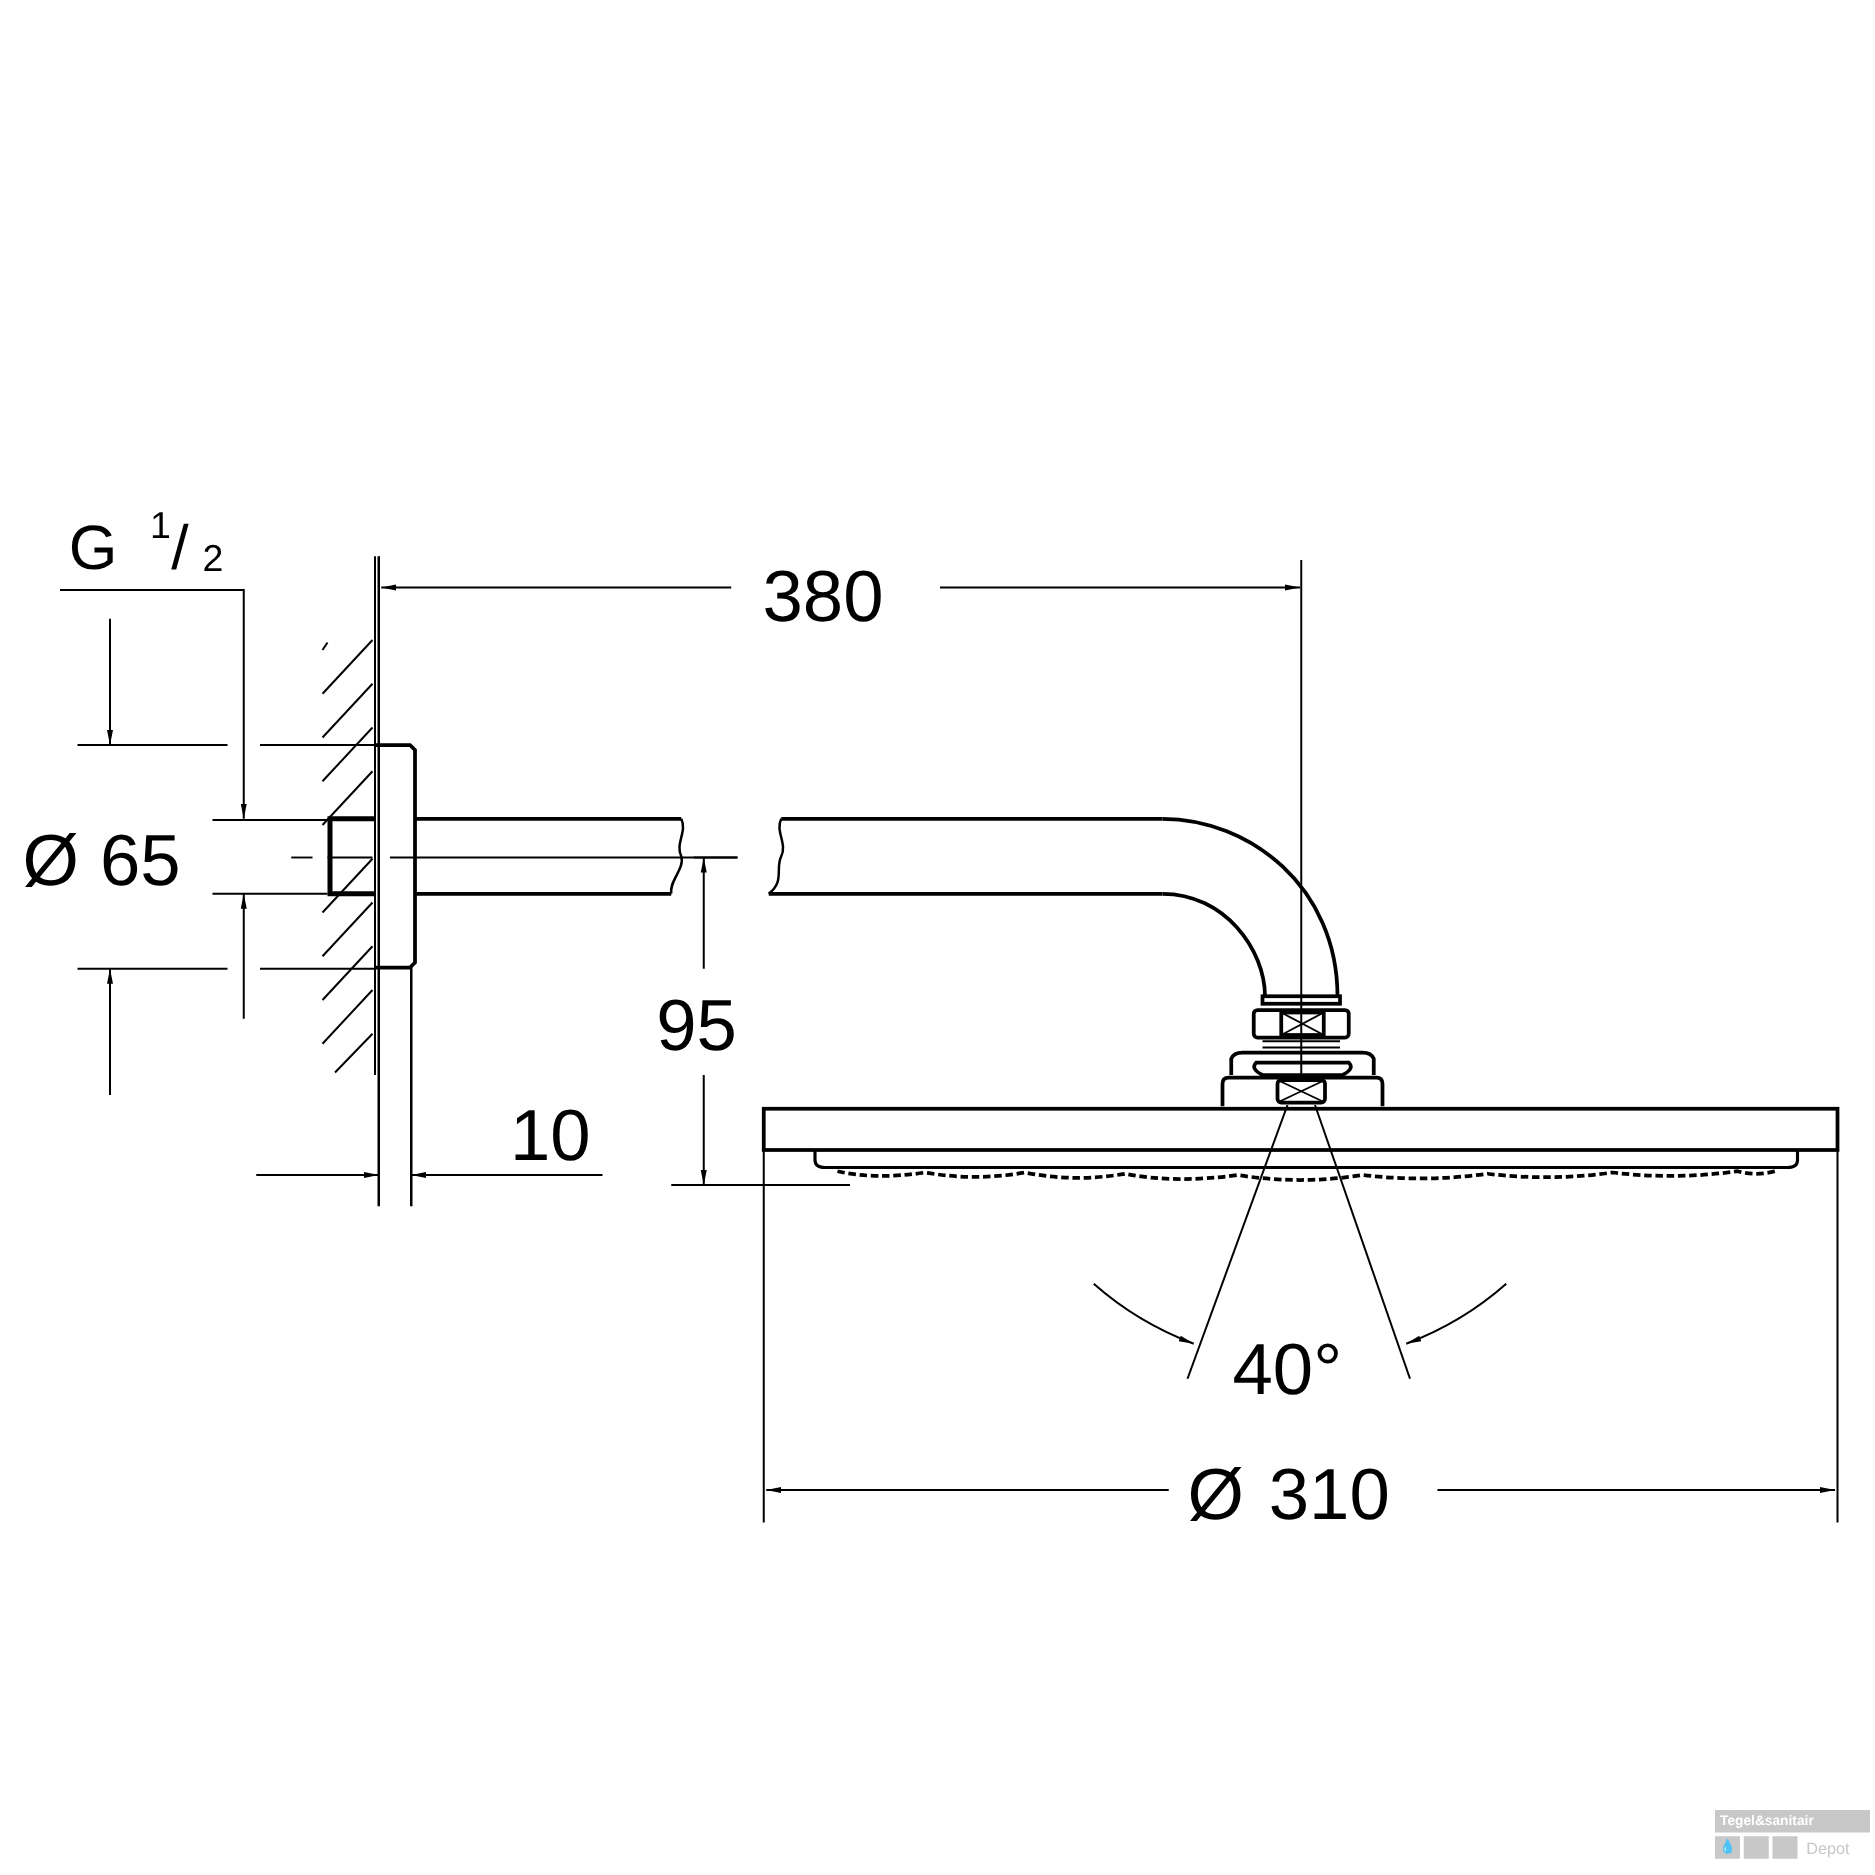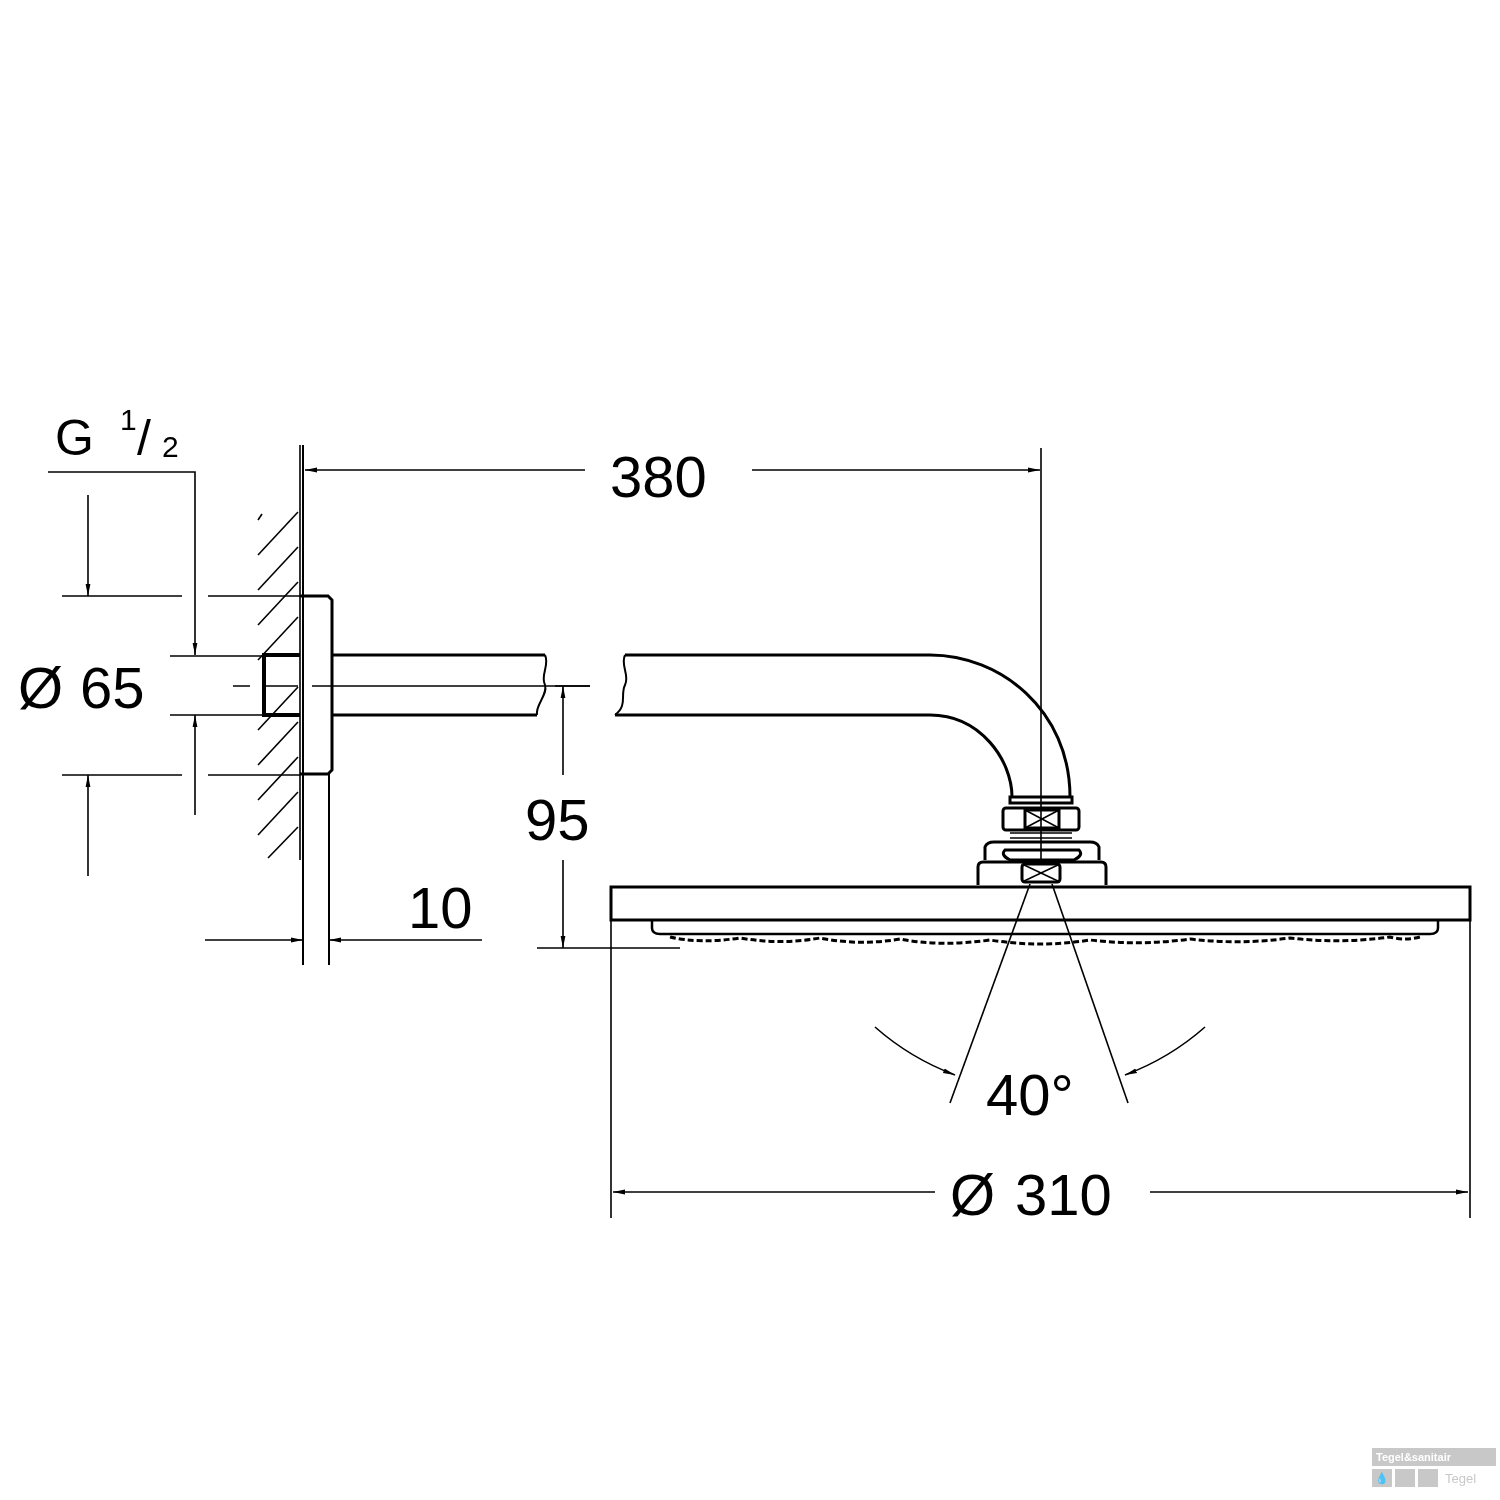--- a/index.html
+++ b/index.html
@@ -141,15 +141,15 @@
     <text x="1015" y="1215" font-size="58">310</text>
   </g>
 </svg>
 
 <div class="logo">
   <div class="logo-top">Tegel&amp;sanitair</div>
   <div class="logo-bottom">
     <div class="logo-sq">💧</div>
     <div class="logo-sq"></div>
     <div class="logo-sq"></div>
-    <span class="logo-depot">Tegel</span>
+    <span class="logo-depot">Depot</span>
   </div>
 </div>
 
 </body></html>

